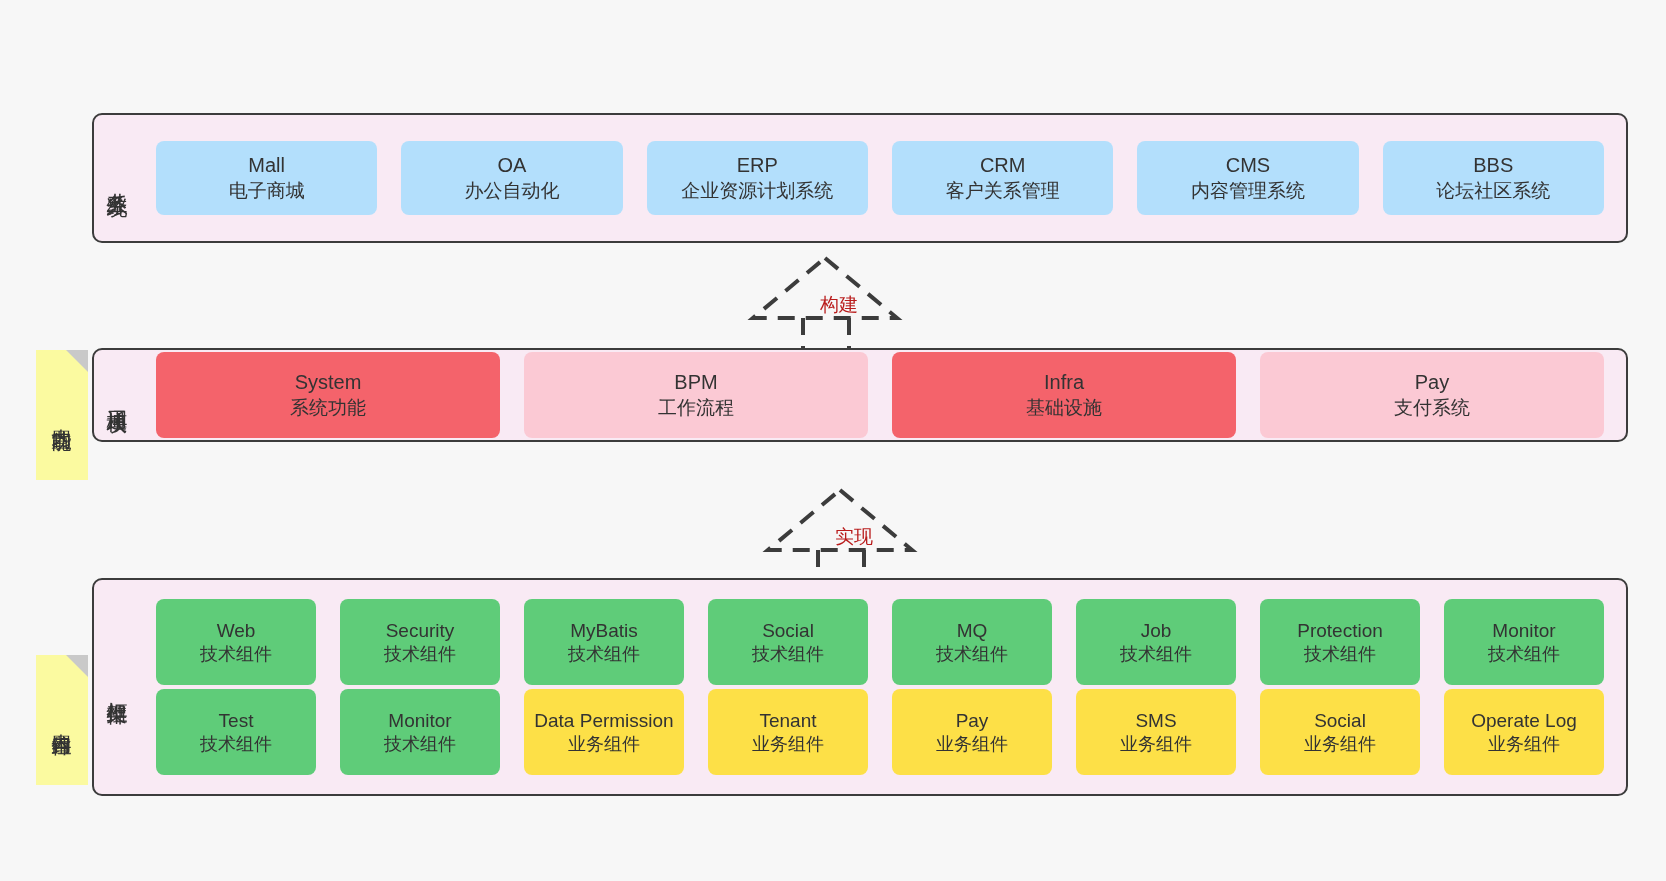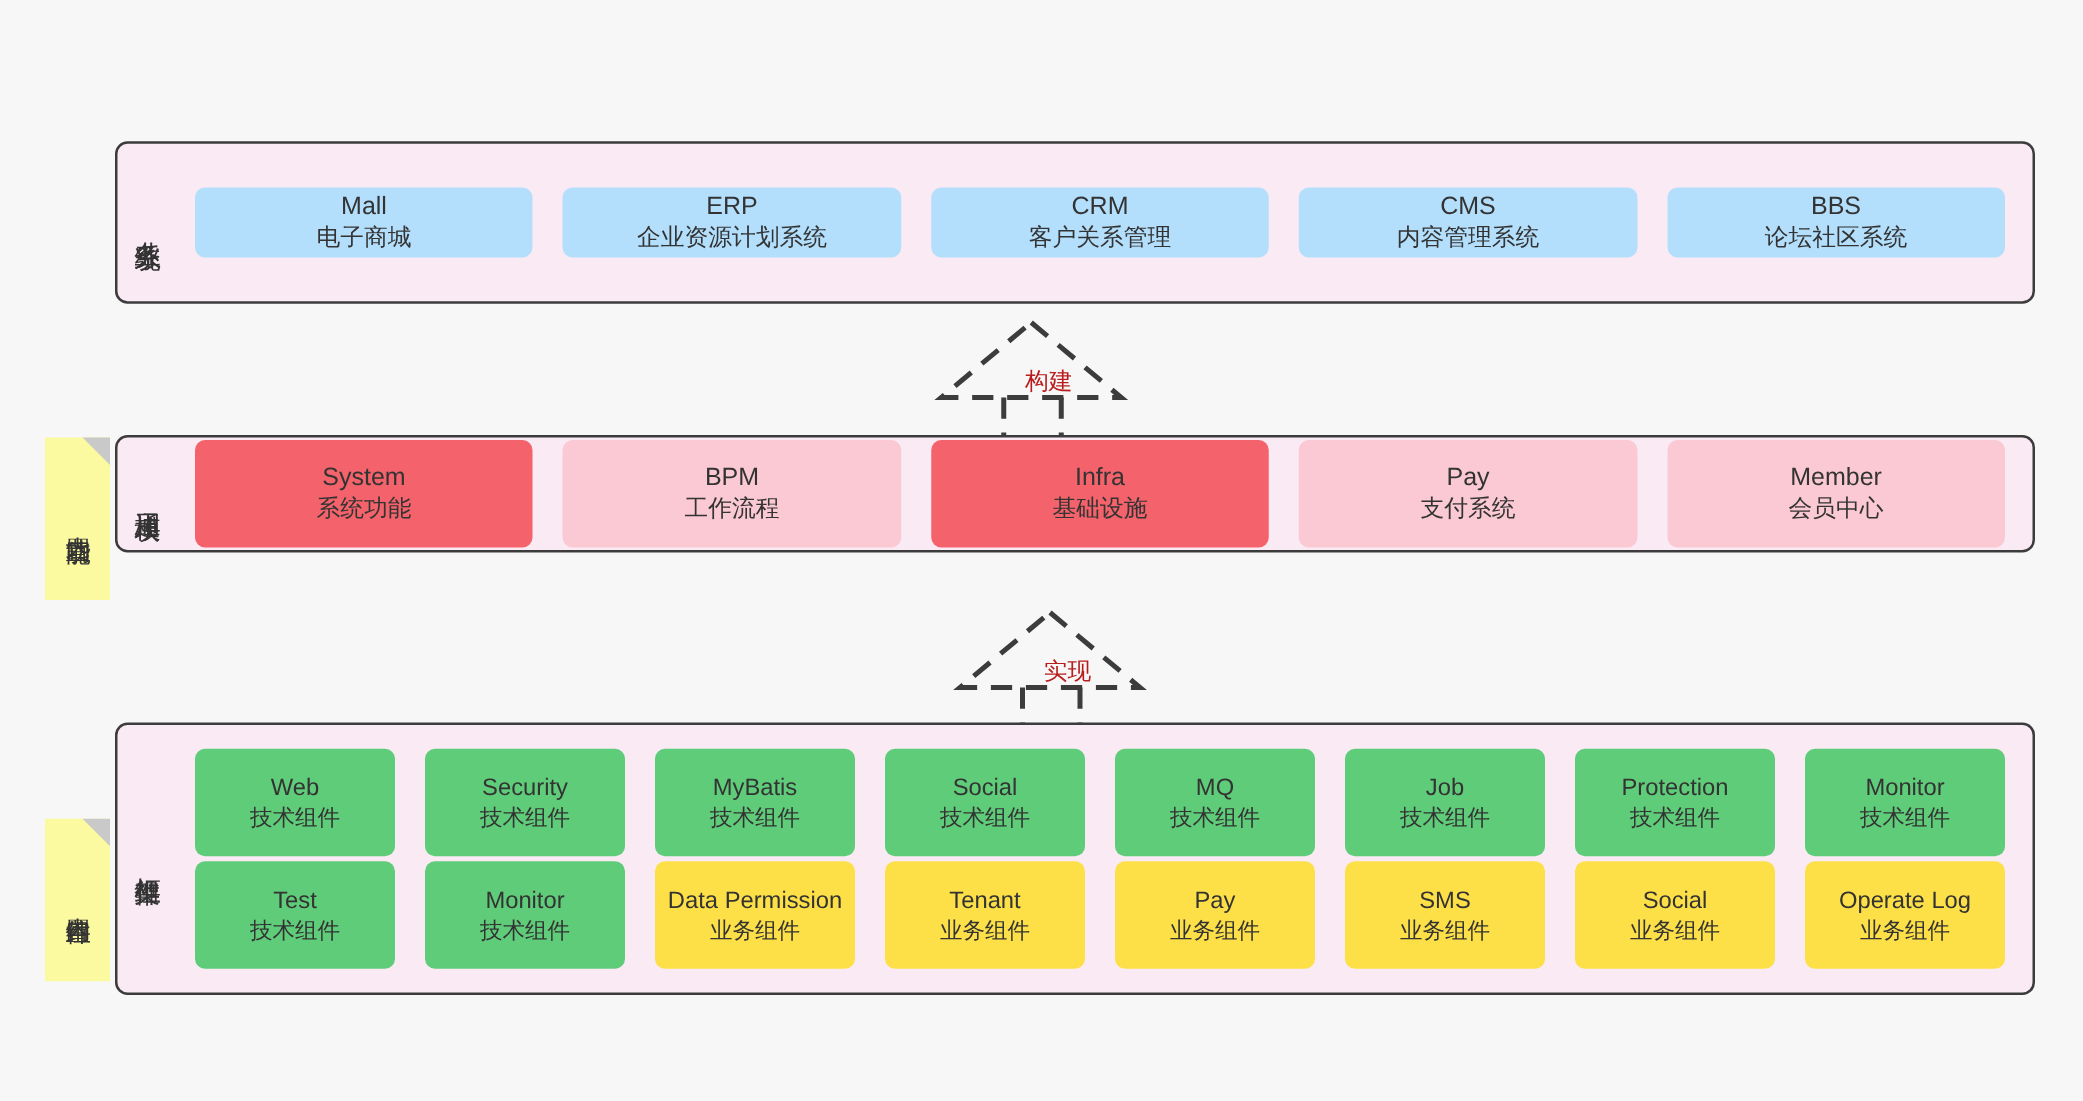--- a/index.html
+++ b/index.html
@@ -75,21 +75,21 @@
     justify-content: center;
     text-align: center;
     line-height: 1.26;
     box-sizing: border-box;
   }
   .cell .t1 { font-size: 20px; }
   .cell .t2 { font-size: 19px; }
 
   
   #layer-business { left: 92px; top: 113px; width: 1536px; height: 130px; }
-  #layer-business .cell { height: 56px; background: #b3dffc; }
+  #layer-business .cell { height: 74px; background: #b3dffc; }
 
   
   #layer-modules { left: 92px; top: 348px; width: 1536px; height: 94px; }
   #layer-modules .cell { height: 86px; }
   .c-red  { background: #f4636b; }
   .c-pink { background: #fbc9d4; }
 
   
   #layer-framework { left: 92px; top: 578px; width: 1536px; height: 218px; }
   #layer-framework .cell { height: 86px; }
@@ -146,20 +146,24 @@
 <body>
 
 <div class="layer" id="layer-business">
   <div class="layer-label">业务系统</div>
   <div class="cells">
     <div class="cell">
       <div class="t1">Mall</div>
       <div class="t2">电子商城</div>
     </div>
     <div class="cell">
+      <div class="t1">OA</div>
+      <div class="t2">办公自动化</div>
+    </div>
+    <div class="cell">
       <div class="t1">ERP</div>
       <div class="t2">企业资源计划系统</div>
     </div>
     <div class="cell">
       <div class="t1">CRM</div>
       <div class="t2">客户关系管理</div>
     </div>
     <div class="cell">
       <div class="t1">CMS</div>
       <div class="t2">内容管理系统</div>
@@ -191,24 +195,20 @@
       <div class="t2">工作流程</div>
     </div>
     <div class="cell c-red">
       <div class="t1">Infra</div>
       <div class="t2">基础设施</div>
     </div>
     <div class="cell c-pink">
       <div class="t1">Pay</div>
       <div class="t2">支付系统</div>
     </div>
-    <div class="cell c-pink">
-      <div class="t1">Member</div>
-      <div class="t2">会员中心</div>
-    </div>
   </div>
 </div>
 
 <div class="arrow" id="arrow-impl">
   <svg width="160" height="90" viewBox="0 0 160 90">
     <polygon points="73,0 145,60 1,60" fill="none" stroke="#3c3c3c" stroke-width="4" stroke-dasharray="17,11" stroke-linejoin="miter"></polygon>
     <path d="M 51,60 L 51,90 M 97,60 L 97,90" fill="none" stroke="#3c3c3c" stroke-width="4" stroke-dasharray="17,11"></path>
   </svg>
   <span class="arrow-label">实现</span>
 </div>

